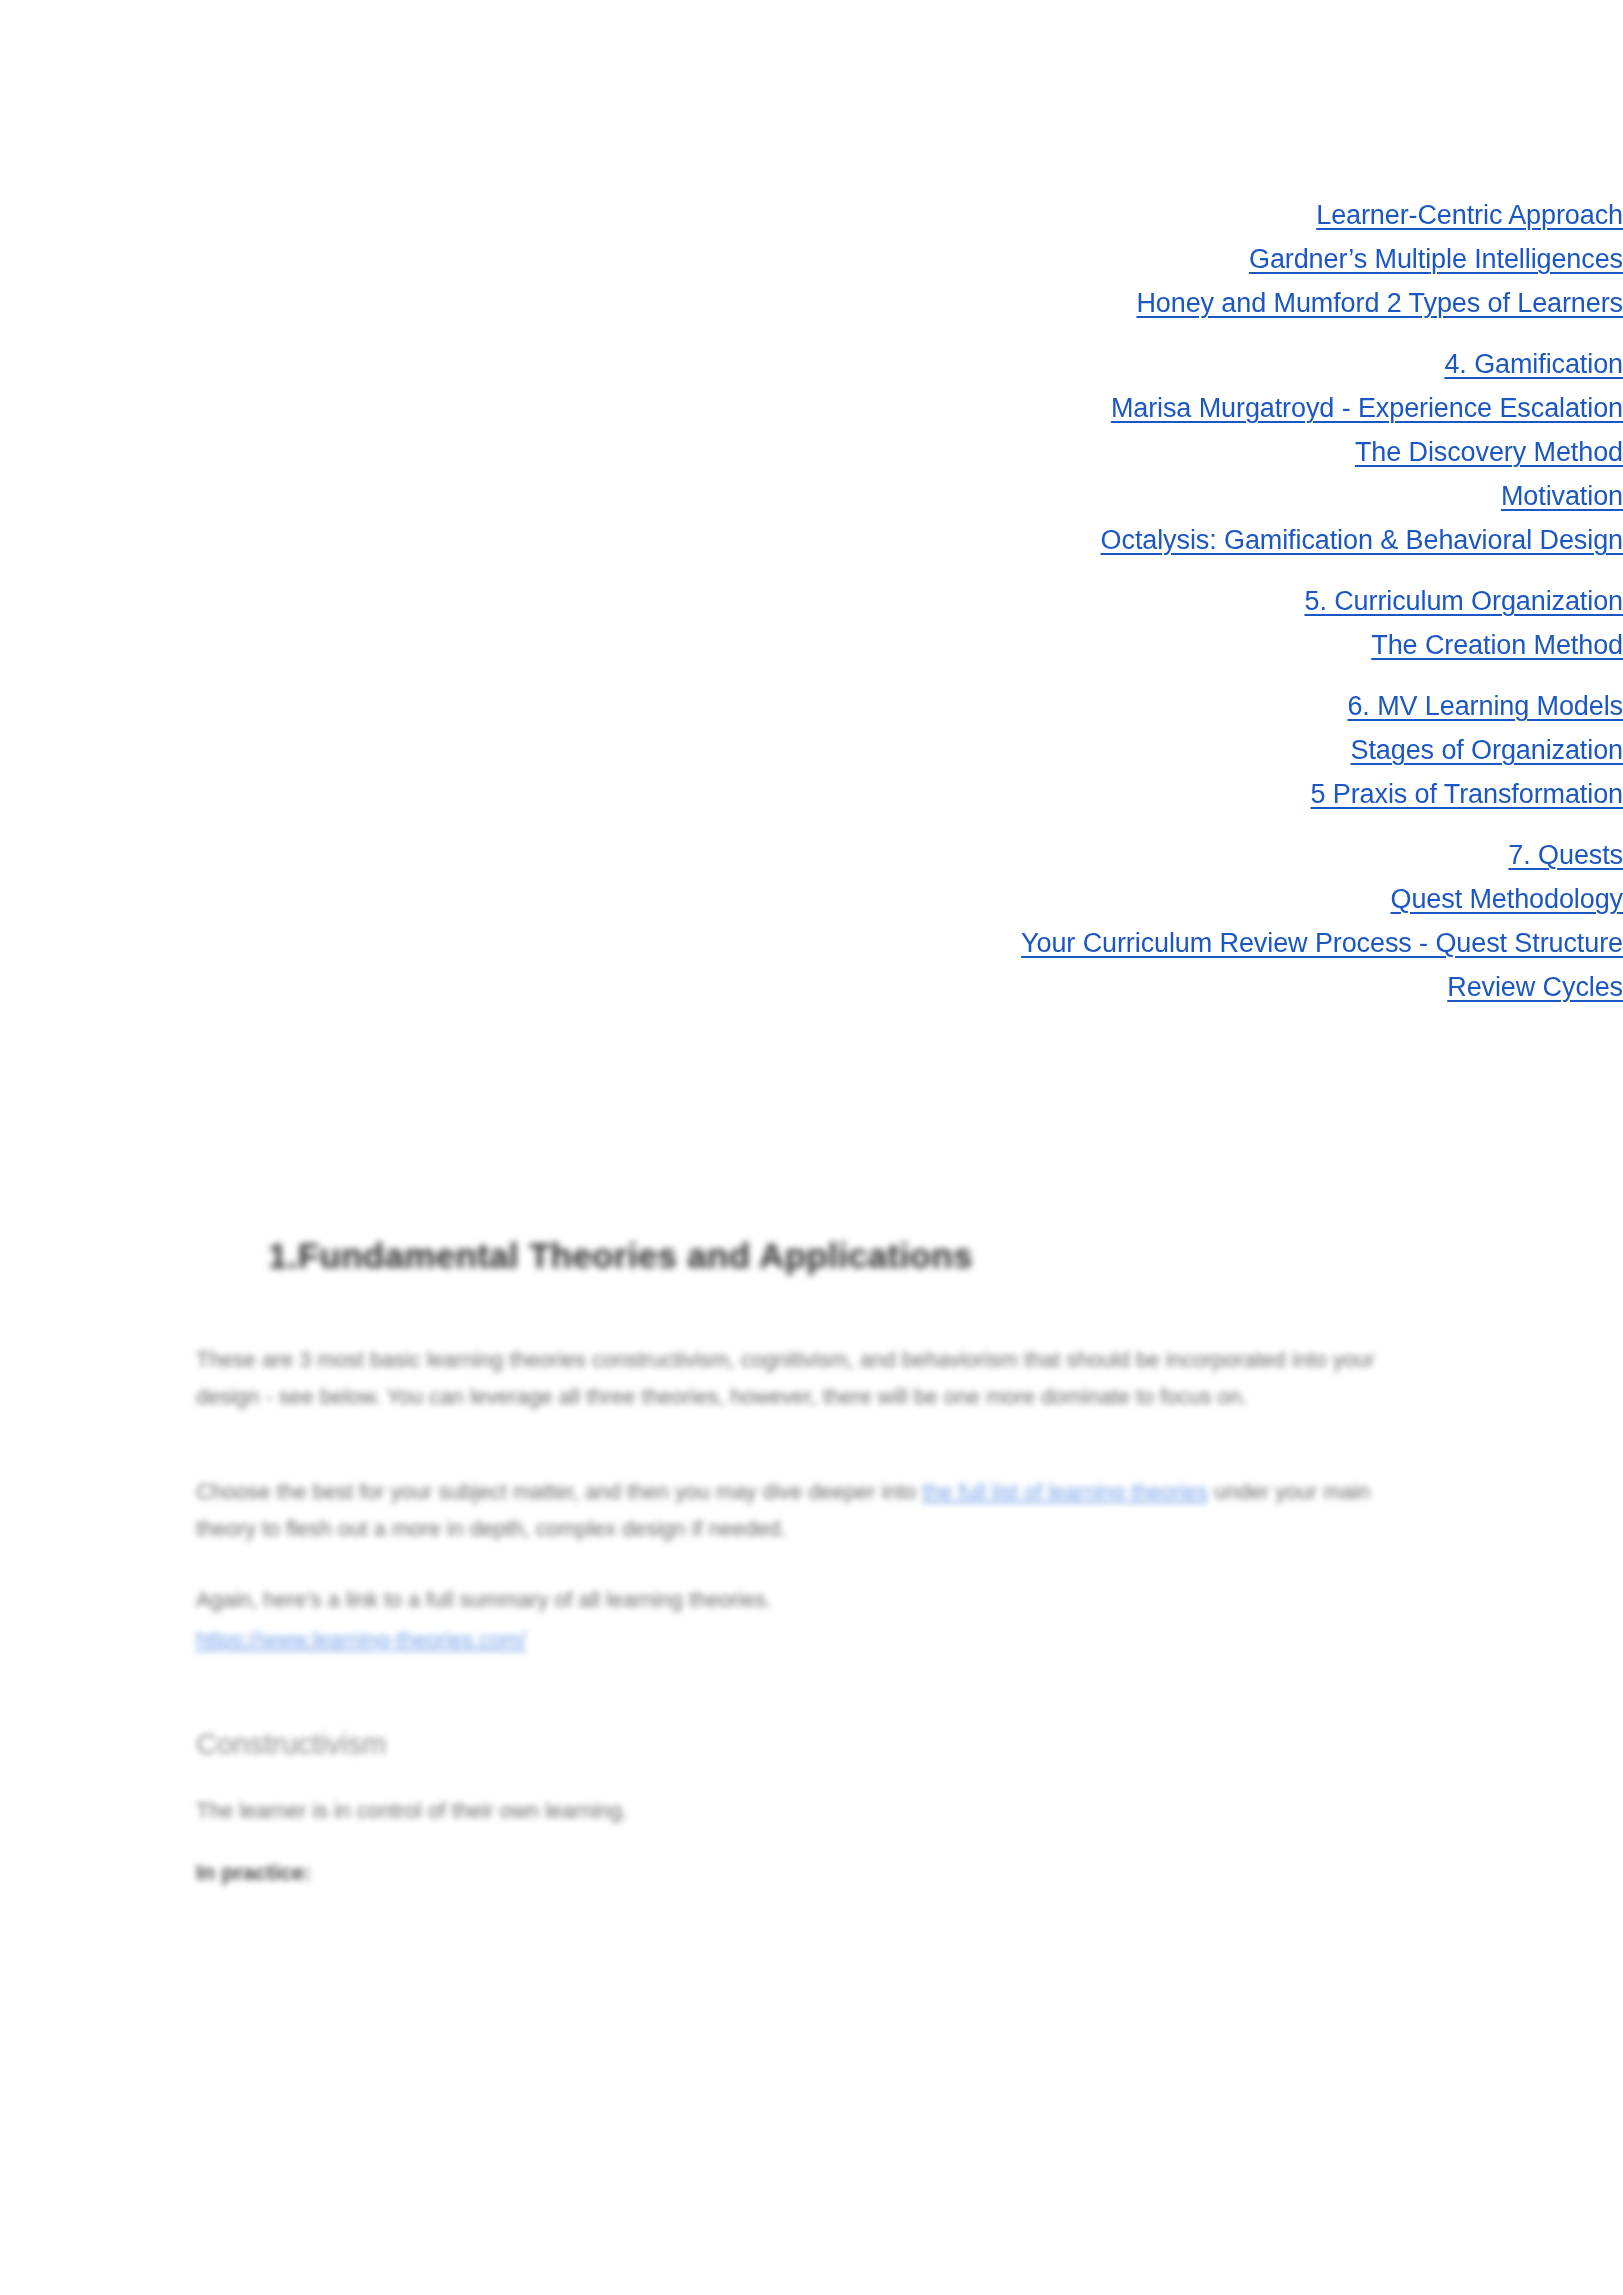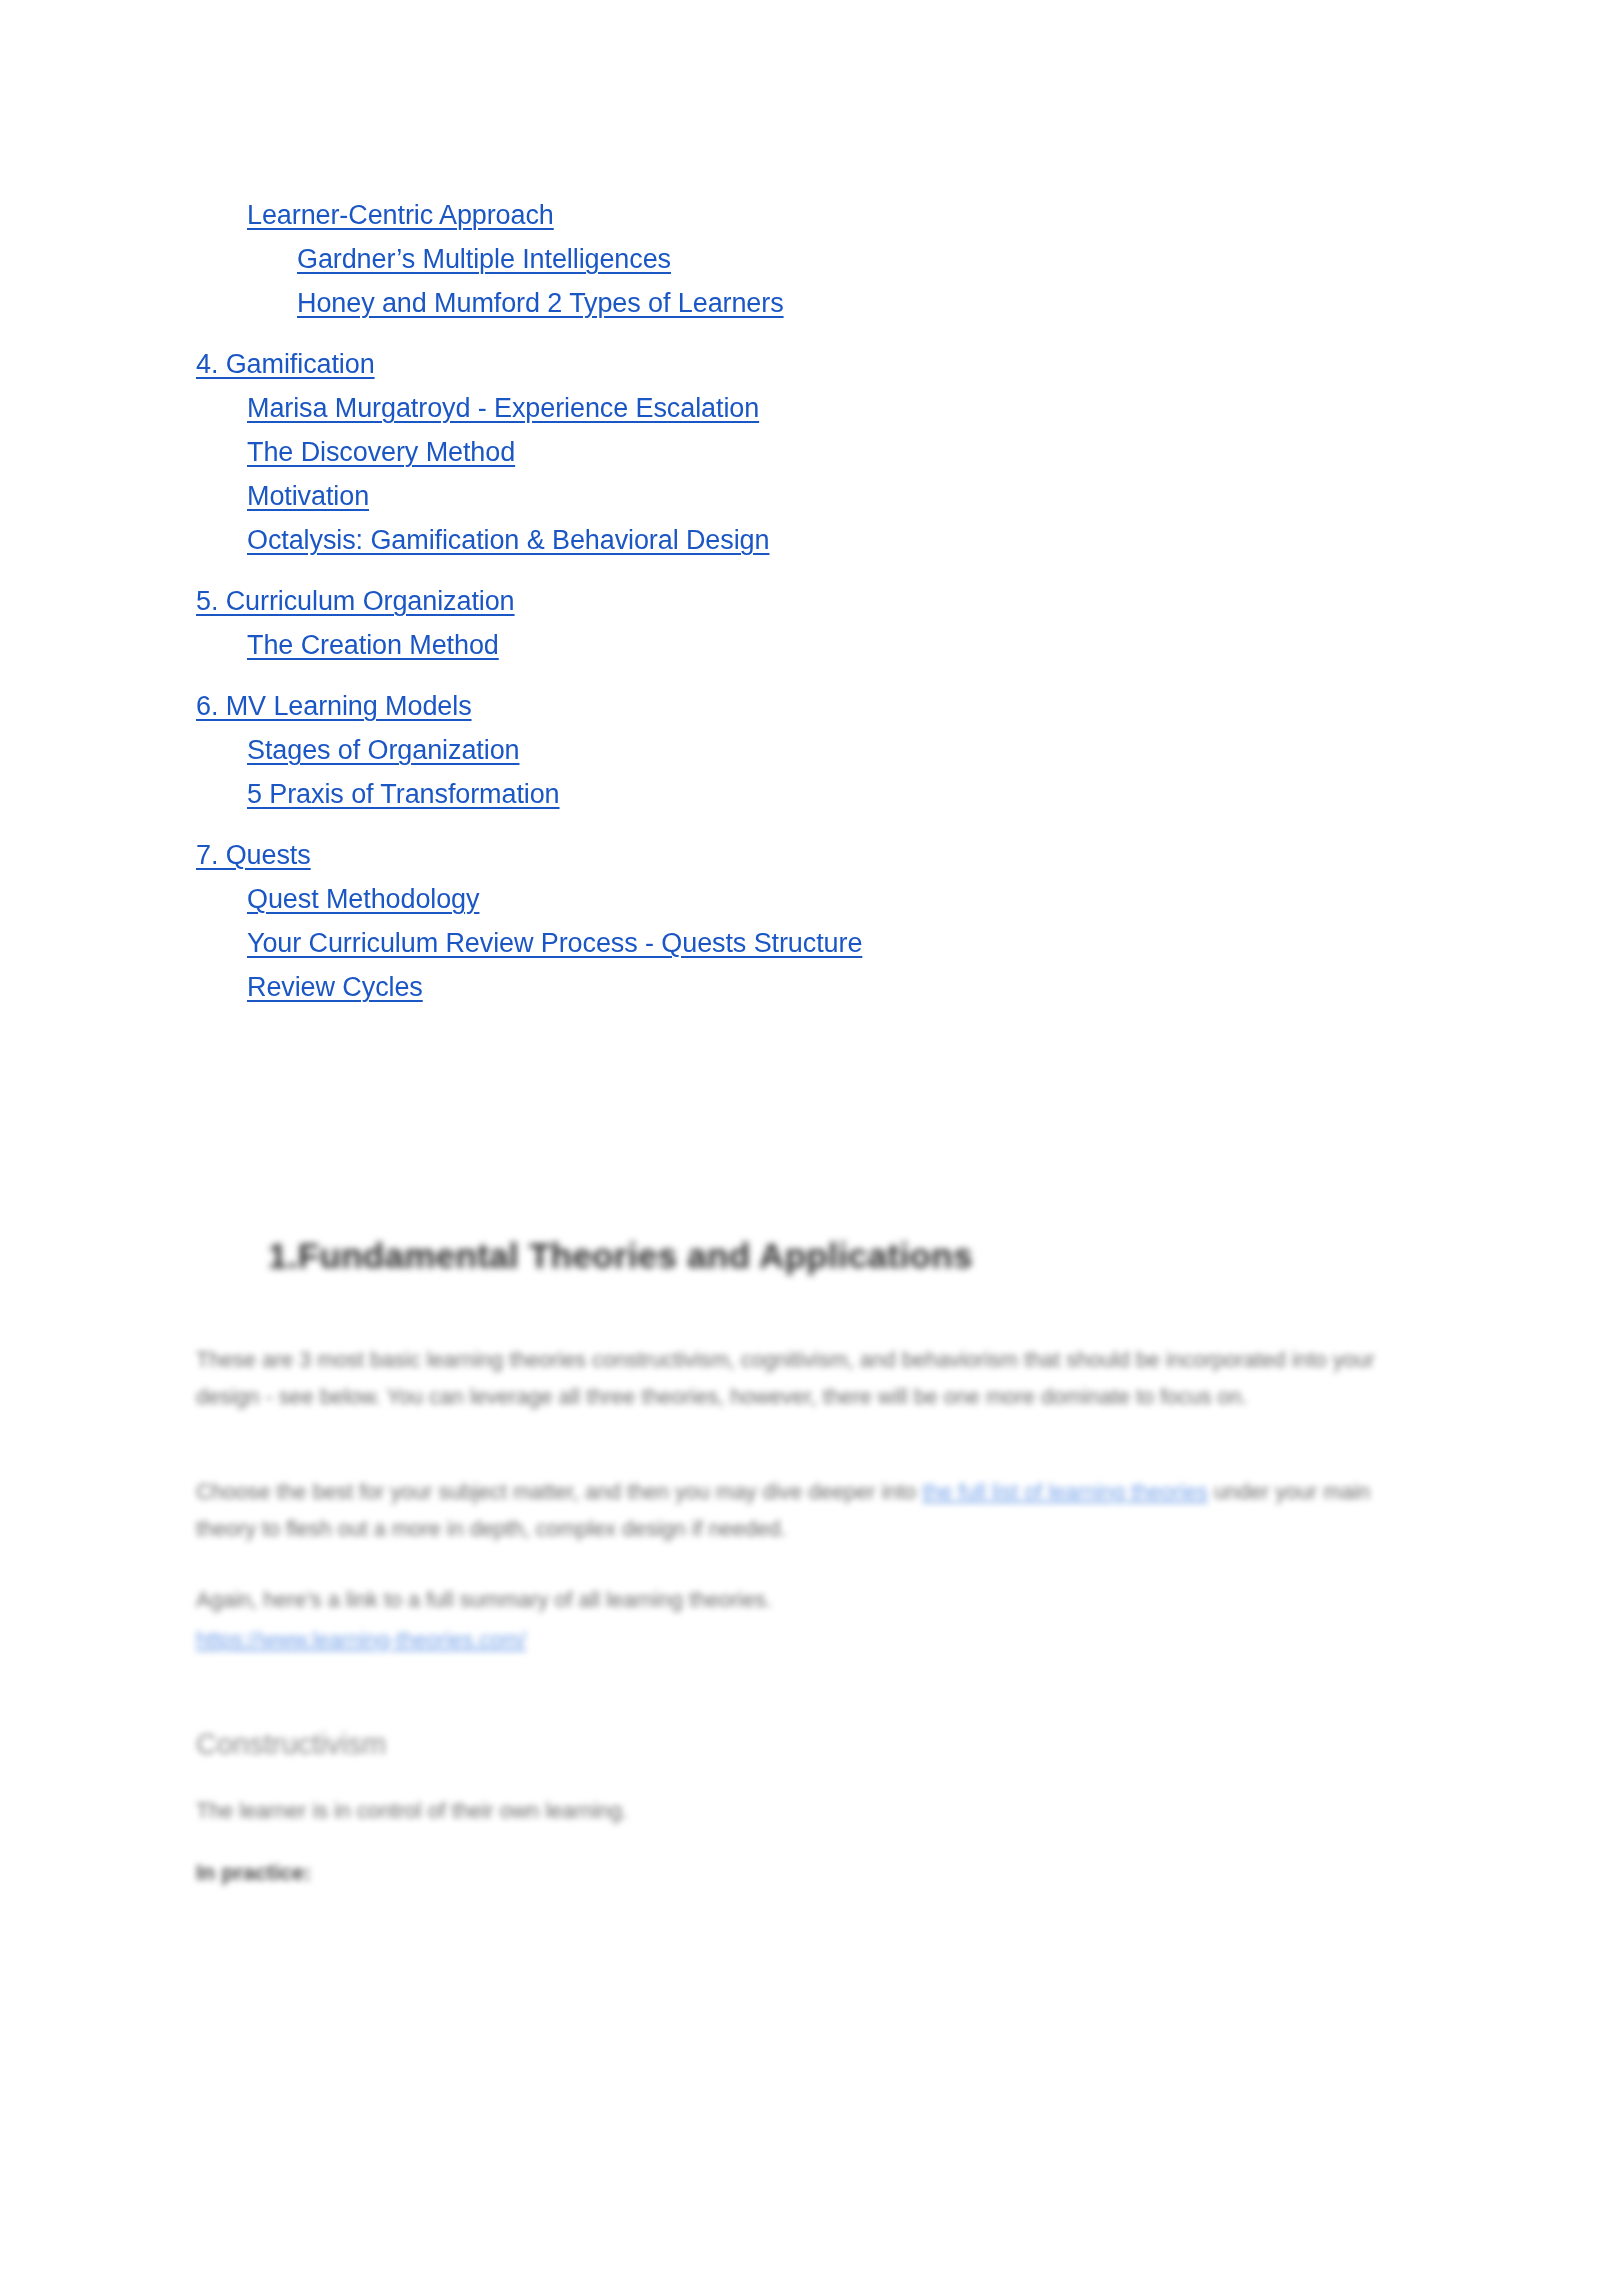--- a/index.html
+++ b/index.html
@@ -19,20 +19,21 @@
     background: #ffffff;
     overflow: hidden;
   }
 
   
   .toc {
     position: absolute;
     left: 0;
     top: 193px;
     width: 1623px;
+    text-align: right;
   }
 
   .toc-group {
     margin-bottom: 17px;
   }
   .toc-group:last-child { margin-bottom: 8px; }
 
   .toc-row {
     line-height: 44px;
     height: 44px;
@@ -155,21 +156,21 @@
 
     <div class="toc-group">
       <div class="toc-row lvl1"><a class="toc-link">6. MV Learning Models</a></div>
       <div class="toc-row lvl2"><a class="toc-link">Stages of Organization</a></div>
       <div class="toc-row lvl2"><a class="toc-link">5 Praxis of Transformation</a></div>
     </div>
 
     <div class="toc-group">
       <div class="toc-row lvl1"><a class="toc-link">7. Quests</a></div>
       <div class="toc-row lvl2"><a class="toc-link">Quest Methodology</a></div>
-      <div class="toc-row lvl2"><a class="toc-link">Your Curriculum Review Process - Quests Structure</a></div>
+      <div class="toc-row lvl2"><a class="toc-link">Your Curriculum Review Process - Quest Structure</a></div>
       <div class="toc-row lvl2"><a class="toc-link">Review Cycles</a></div>
     </div>
 
   </div>
 
   <div class="body-section">
 
     <div class="blur-h1">1.Fundamental Theories and Applications</div>
 
     <div class="blur-para">These are 3 most basic learning theories constructivism, cognitivism, and behaviorism that should be incorporated into your design - see below. You can leverage all three theories, however, there will be one more dominate to focus on.</div>

